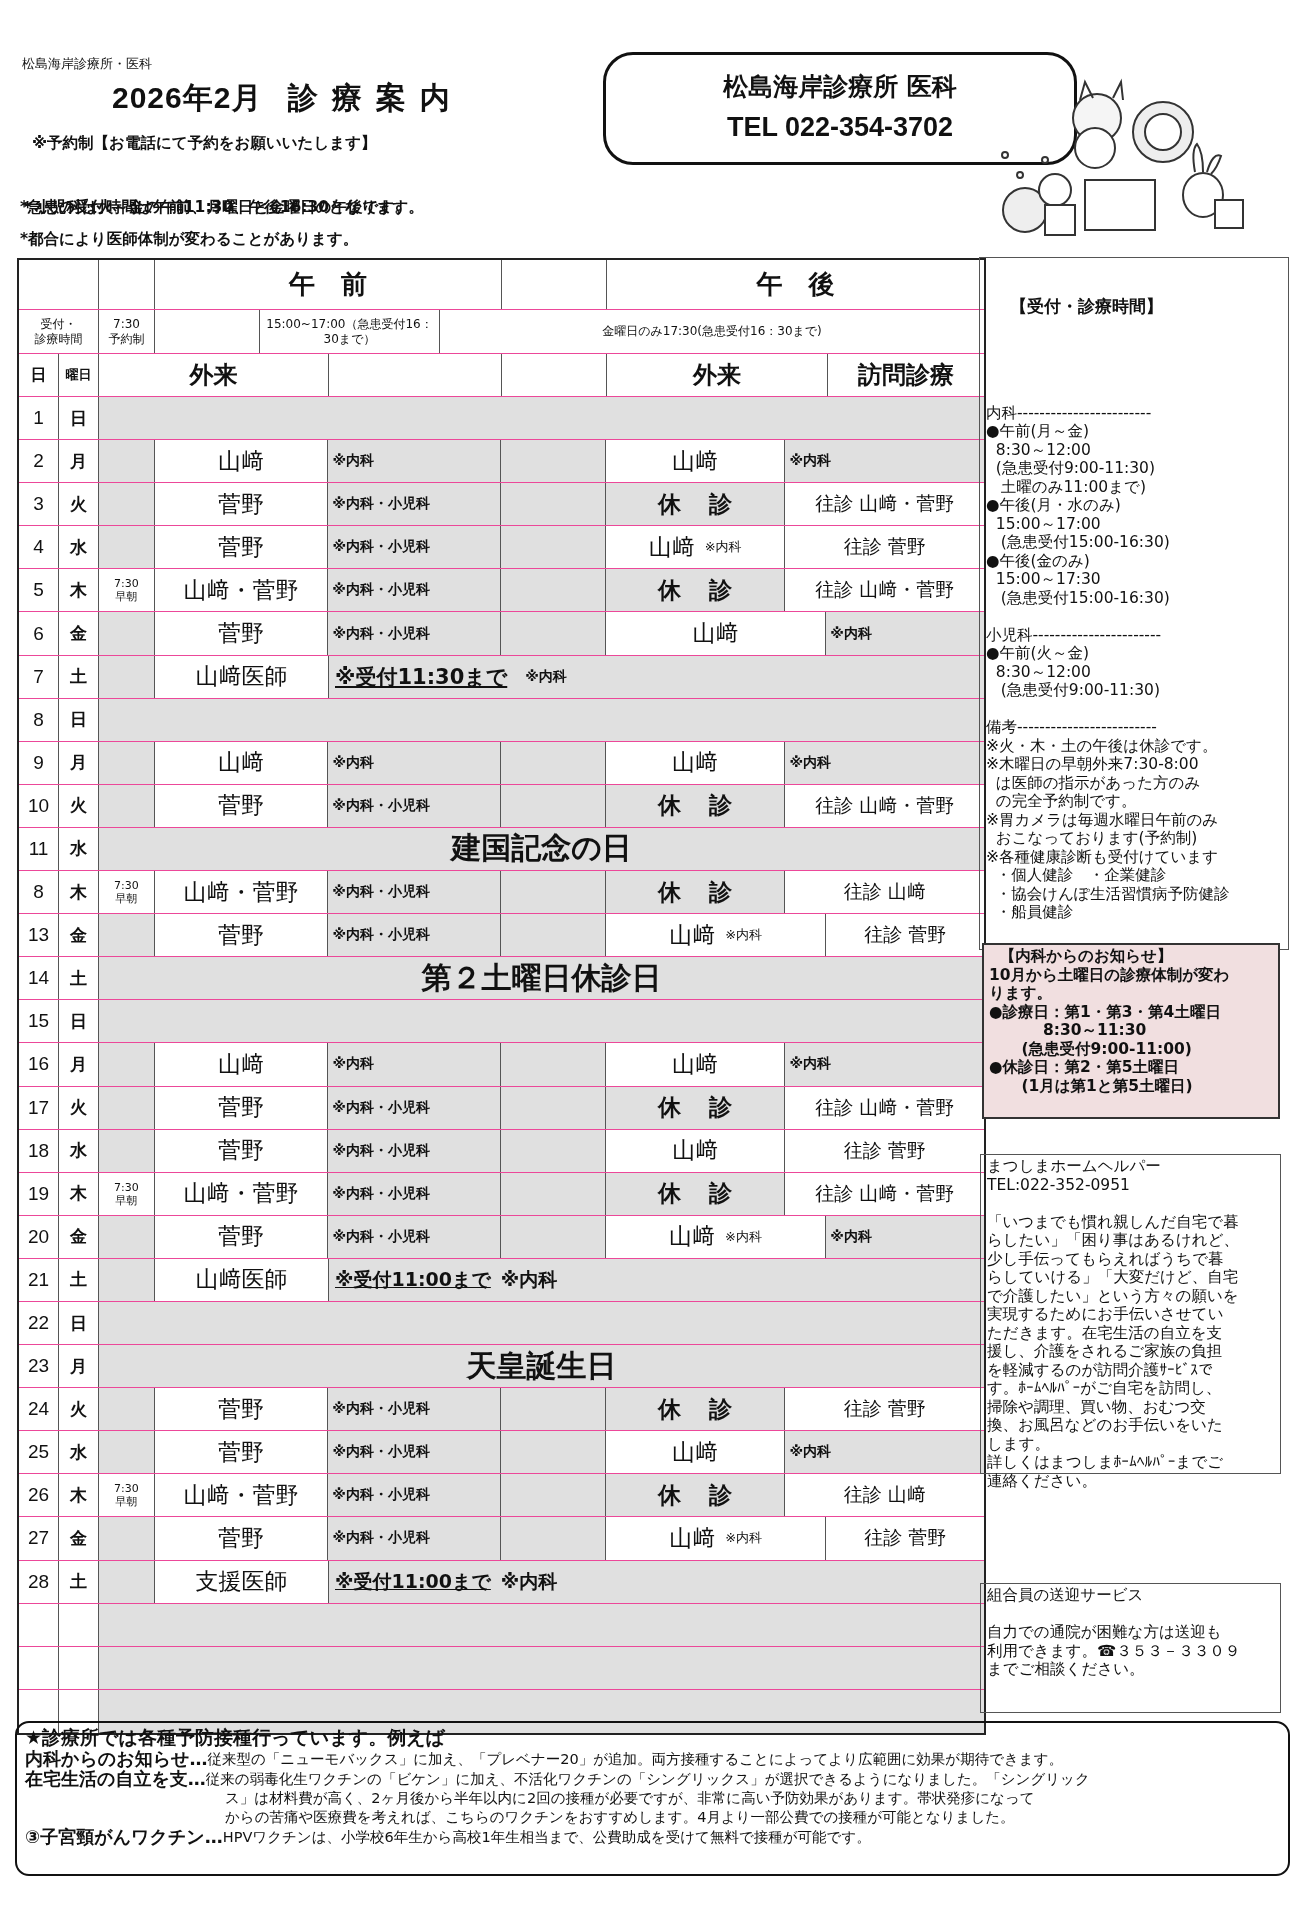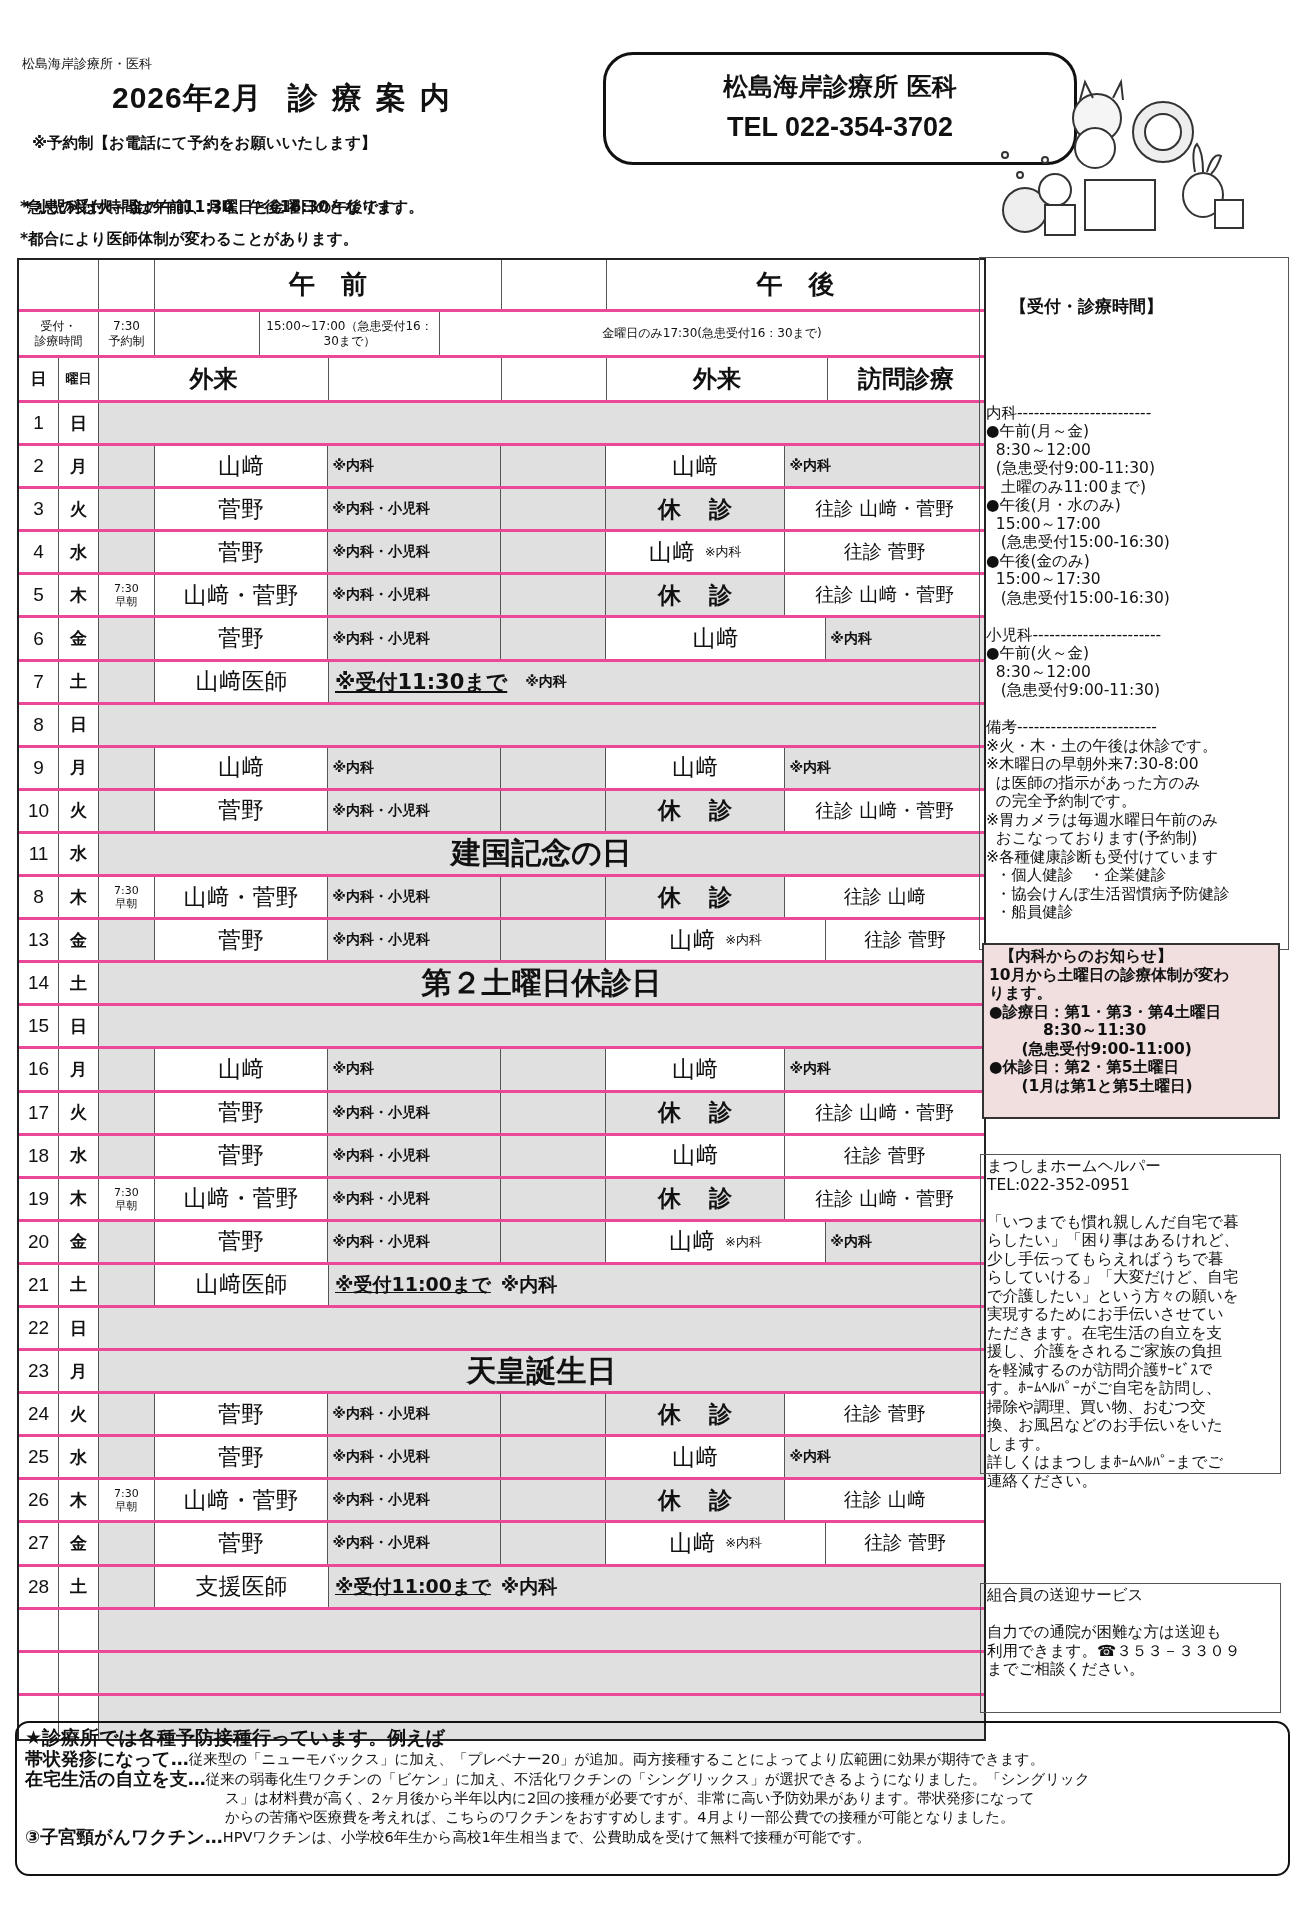--- a/index.html
+++ b/index.html
@@ -9,21 +9,21 @@
   .page-title { left: 112px; top: 78px; font-size: 30px; font-weight: bold; letter-spacing: 1px; font-family: "Liberation Sans", sans-serif; }
   .page-title .sp { letter-spacing: 14px; }
   .notice { left: 20px; font-size: 15.5px; font-weight: bold; }
   .contact-box { left: 603px; top: 52px; width: 474px; height: 113px; border: 3px solid #111; border-radius: 30px; text-align: center; padding-top: 12px; }
   .contact-box .n { font-size: 25px; font-weight: bold; line-height: 40px; }
   .contact-box .t { font-size: 27px; font-weight: bold; line-height: 40px; font-family: "Liberation Sans", sans-serif; }
   .illus { left: 985px; top: 60px; width: 300px; height: 185px; }
 
   
   .sched { left: 17px; top: 258px; width: 969px; border: 2px solid #222; }
-  .row { display: flex; position: relative; border-bottom: 3px solid #ec4899; }
+  .row { display: flex; position: relative; border-bottom: 1px solid #ec4899; }
   .row:last-child { border-bottom: none; }
   .c { border-right: 1px solid #555; display: flex; align-items: center; justify-content: center; text-align: center; overflow: hidden; white-space: nowrap; }
   .c:last-child { border-right: none; }
   .g { background: #e0e0e0; }
   .w { background: #fff; }
   .h1 { height: 49px; font-size: 26px; font-weight: bold; }
   .h2 { height: 43px; font-size: 12px; line-height: 15px; white-space: normal; }
   .h3 { height: 42px; font-size: 24px; font-weight: bold; }
   .d { height: 43.1px; }
   .day { width: 40px; font-size: 19px; font-family: "Liberation Sans", sans-serif; }
@@ -495,21 +495,21 @@
 連絡ください。</div>
 <div class="abs side transport">組合員の送迎サービス
 
 自力での通院が困難な方は送迎も
 利用できます。☎３５３－３３０９
 までご相談ください。</div>
 
 <div class="abs vbox" style="width:1275px; height:155px;">
   <div class="t">★診療所では各種予防接種行っています。例えば</div>
   <div class="vline">
-    <span class="vn">帯状発疹になって…</span>
+    <span class="vn">内科からのお知らせ…</span>
     <span class="vd">従来型の「ニューモバックス」に加え、「プレベナー20」が追加。両方接種することによってより広範囲に効果が期待できます。</span>
   </div>
   <div class="vline">
     <span class="vn">在宅生活の自立を支…</span>
     <span class="vd">従来の弱毒化生ワクチンの「ビケン」に加え、不活化ワクチンの「シングリックス」が選択できるようになりました。「シングリック</span>
   </div>
   <div class="vindent">ス」は材料費が高く、2ヶ月後から半年以内に2回の接種が必要ですが、非常に高い予防効果があります。帯状発疹になって</div>
   <div class="vindent">からの苦痛や医療費を考えれば、こちらのワクチンをおすすめします。4月より一部公費での接種が可能となりました。</div>
   <div class="vline">
     <span class="vn">③子宮頸がんワクチン…</span>

